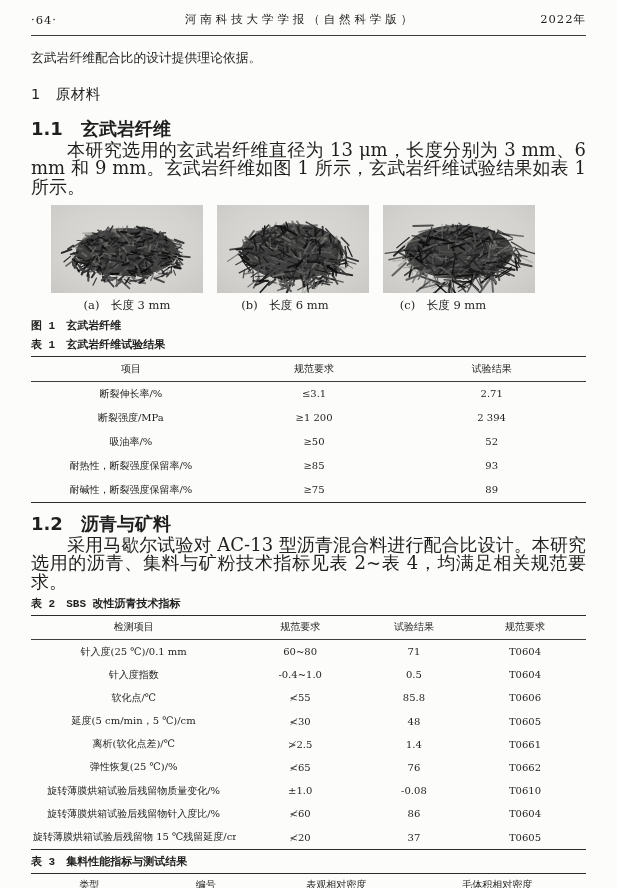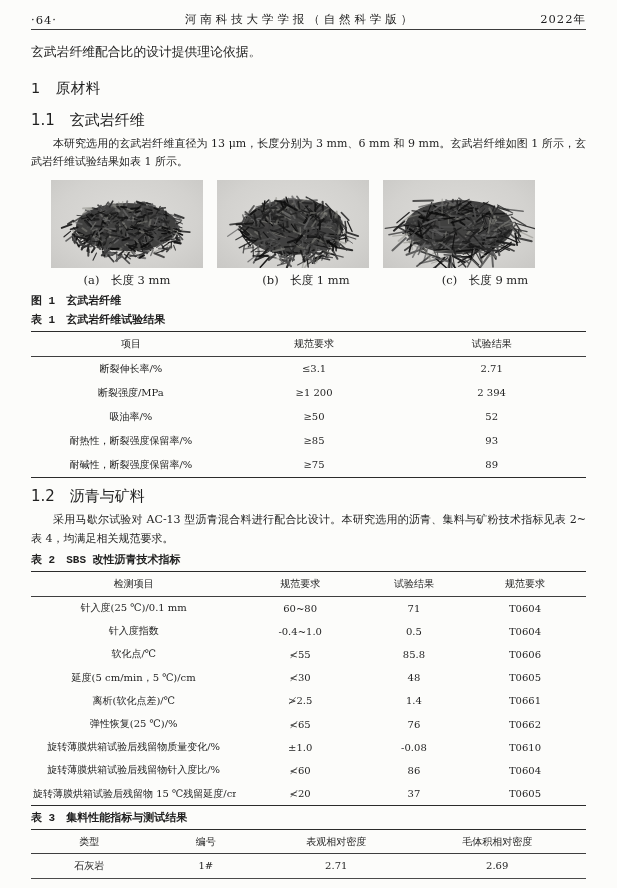--- a/index.html
+++ b/index.html
@@ -7,51 +7,51 @@
   body { font-family: "DejaVu Serif", "Liberation Serif", serif; color: #1f1f1f; }
   .page {
     width: 617px; height: 888px; background: #fcfcfa; overflow: hidden;
     position: relative; margin: 0 auto;
   }
   .content { margin: 0 31px; width: 555px; }
 
   
   .running-head {
     display: flex; justify-content: space-between; align-items: center;
-    padding-top: 12px; padding-bottom: 2px;
+    padding-top: 12px; padding-bottom: 8px;
     border-bottom: 1.2px solid #3c3c3c;
     font-size: 11.5px;
   }
   .running-head .pageno { letter-spacing: 1px; }
   .running-head .journal { letter-spacing: 0.34em; text-indent: 0.34em; }
   .running-head .year { letter-spacing: 1px; }
 
   .lead-para { margin-top: 13px; font-size: 12.8px; line-height: 18.5px; text-align: justify; }
 
   .sec-h1 {
     margin-top: 17px; font-family: "DejaVu Sans", "Liberation Sans", sans-serif;
     font-weight: normal; font-size: 14.5px; letter-spacing: 0.5px;
   }
   .sec-h2 {
     margin-top: 13px; font-family: "DejaVu Sans", "Liberation Sans", sans-serif;
-    font-weight: normal; font-size: 15px;
+    font-weight: bold; font-size: 18px;
   }
   .body-para {
-    margin-top: 5px; font-size: 11px; line-height: 18.7px;
+    font-size: 18px; line-height: 18.7px;
     text-align: justify; text-indent: 2em;
   }
 
   
   .figure-row { margin-top: 8px; padding-left: 20px; display: flex; gap: 14px; }
   .photo-box {
     width: 152px; height: 88px; position: relative;
     background: radial-gradient(ellipse at 50% 45%, #dddcd9 0%, #d3d2cf 65%, #c9c8c5 100%);
   }
   .photo-box svg { display: block; width: 152px; height: 88px; }
-  .caption-row { margin-top: 5px; padding-left: 20px; display: flex; gap: 27px; }
+  .caption-row { margin-top: 5px; padding-left: 20px; display: flex; gap: 6px; }
   .caption-row .cap { width: 152px; text-align: center; font-size: 11.5px; }
   .fig-title, .tbl-title {
     text-align: left; font-family: Liberation Mono, monospace;
     font-weight: bold; font-size: 11px; margin-top: 5px;
   }
   .tbl-title { margin-top: 4px; }
 
   
   table {
     width: 100%; border-collapse: collapse; font-size: 10px; table-layout: fixed;
@@ -1249,21 +1249,21 @@
             <line x1="108.3" y1="60.8" x2="87.0" y2="62.7" stroke="#4d4d4d" stroke-width="1.0" opacity="0.74" stroke-linecap="round"></line>
             <line x1="51.4" y1="60.1" x2="36.0" y2="62.2" stroke="#3a3a3a" stroke-width="2.1" opacity="0.86" stroke-linecap="round"></line>
             <line x1="49.1" y1="36.8" x2="61.0" y2="40.3" stroke="#3a3a3a" stroke-width="1.5" opacity="0.99" stroke-linecap="round"></line>
             <line x1="74.3" y1="21.7" x2="74.3" y2="28.8" stroke="#1f1f1f" stroke-width="1.7" opacity="0.73" stroke-linecap="round"></line>
             <line x1="34.2" y1="55.7" x2="45.9" y2="62.4" stroke="#1f1f1f" stroke-width="1.1" opacity="0.90" stroke-linecap="round"></line>
           </svg>
       </div>
     </div>
     <div class="caption-row">
       <span class="cap">(a)　长度 3 mm</span>
-      <span class="cap">(b)　长度 1 mm</span>
+      <span class="cap">(b)　长度 6 mm</span>
       <span class="cap">(c)　长度 9 mm</span>
     </div>
     <div class="fig-title">图 1　玄武岩纤维</div>
 
     <div class="tbl-title">表 1　玄武岩纤维试验结果</div>
     <table class="t1">
       <colgroup>
           <col class="c0">
           <col class="c1">
           <col class="c2">

